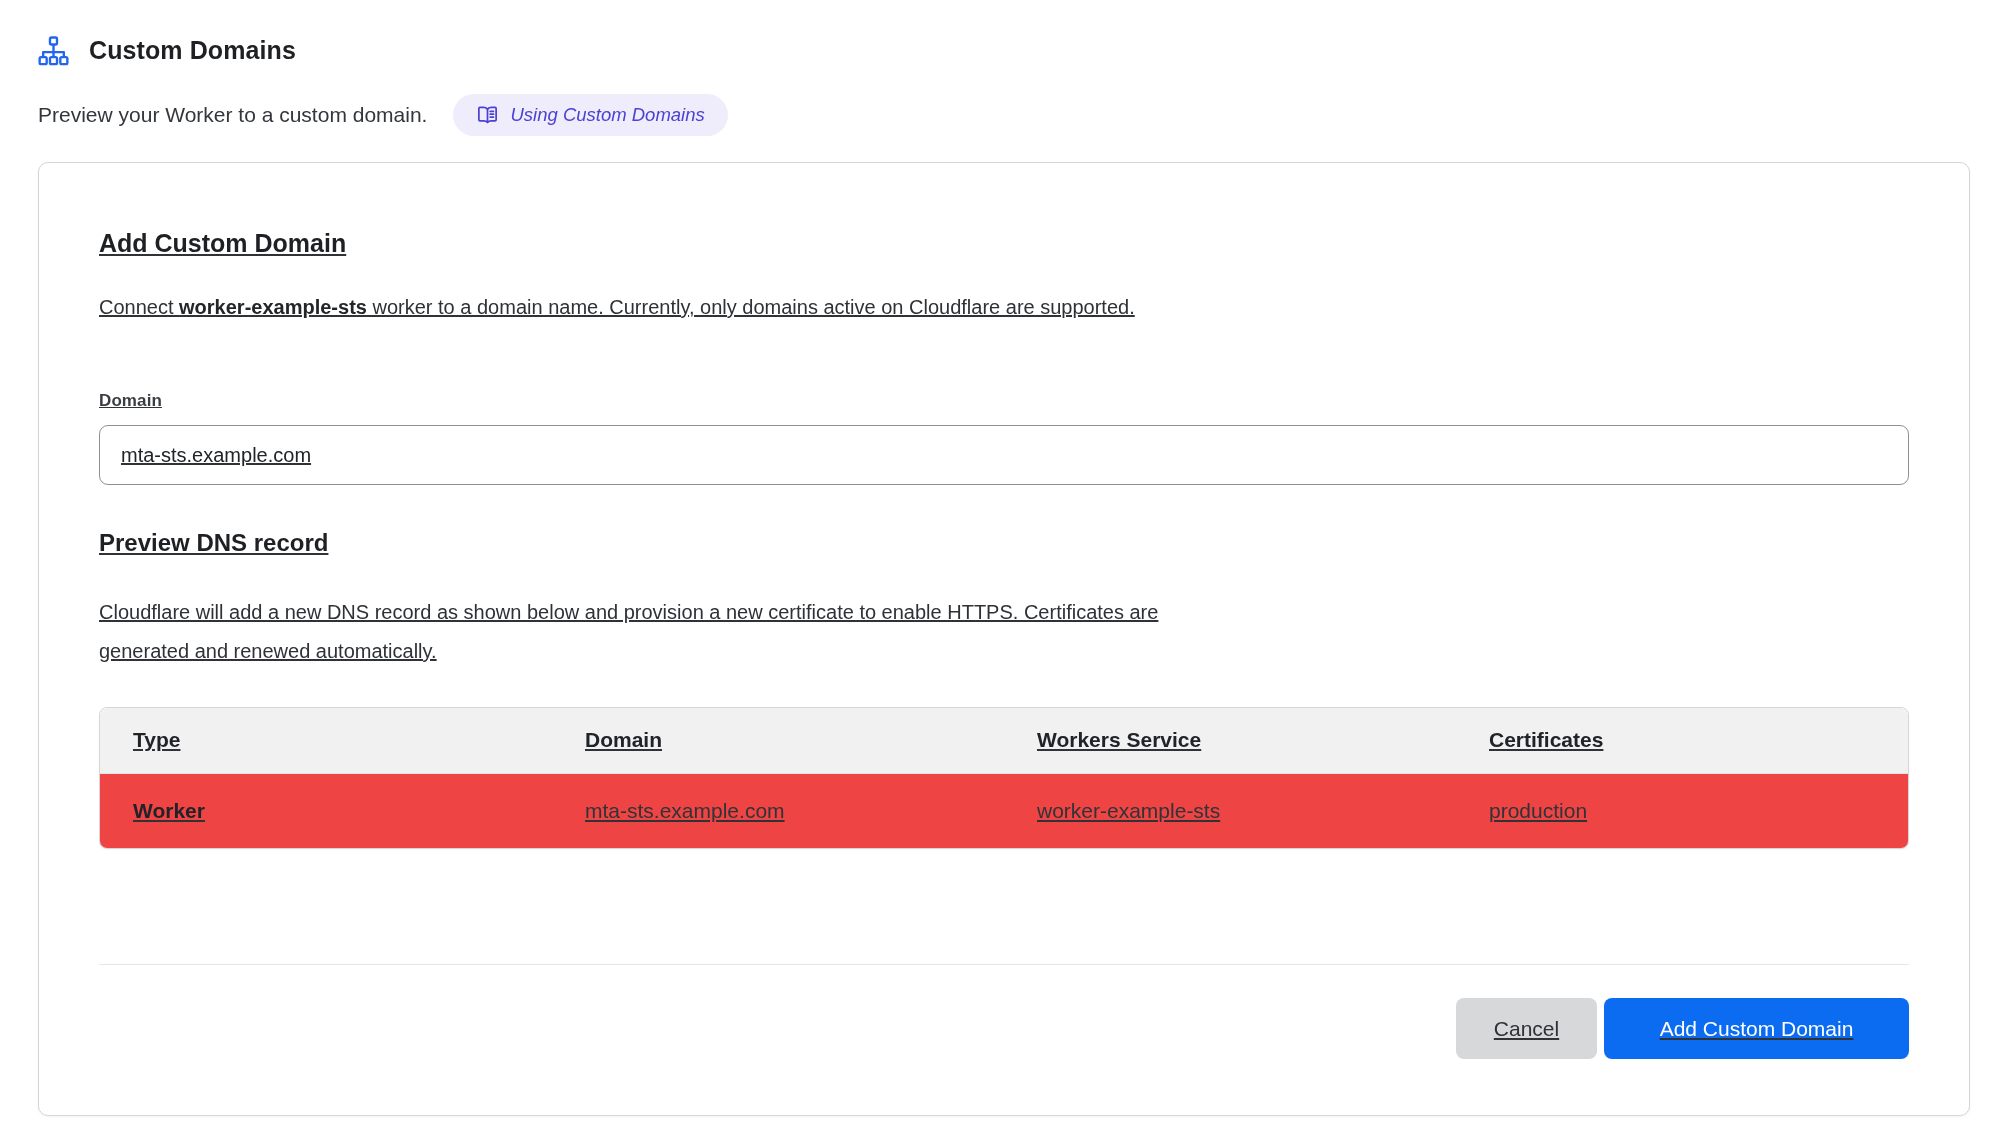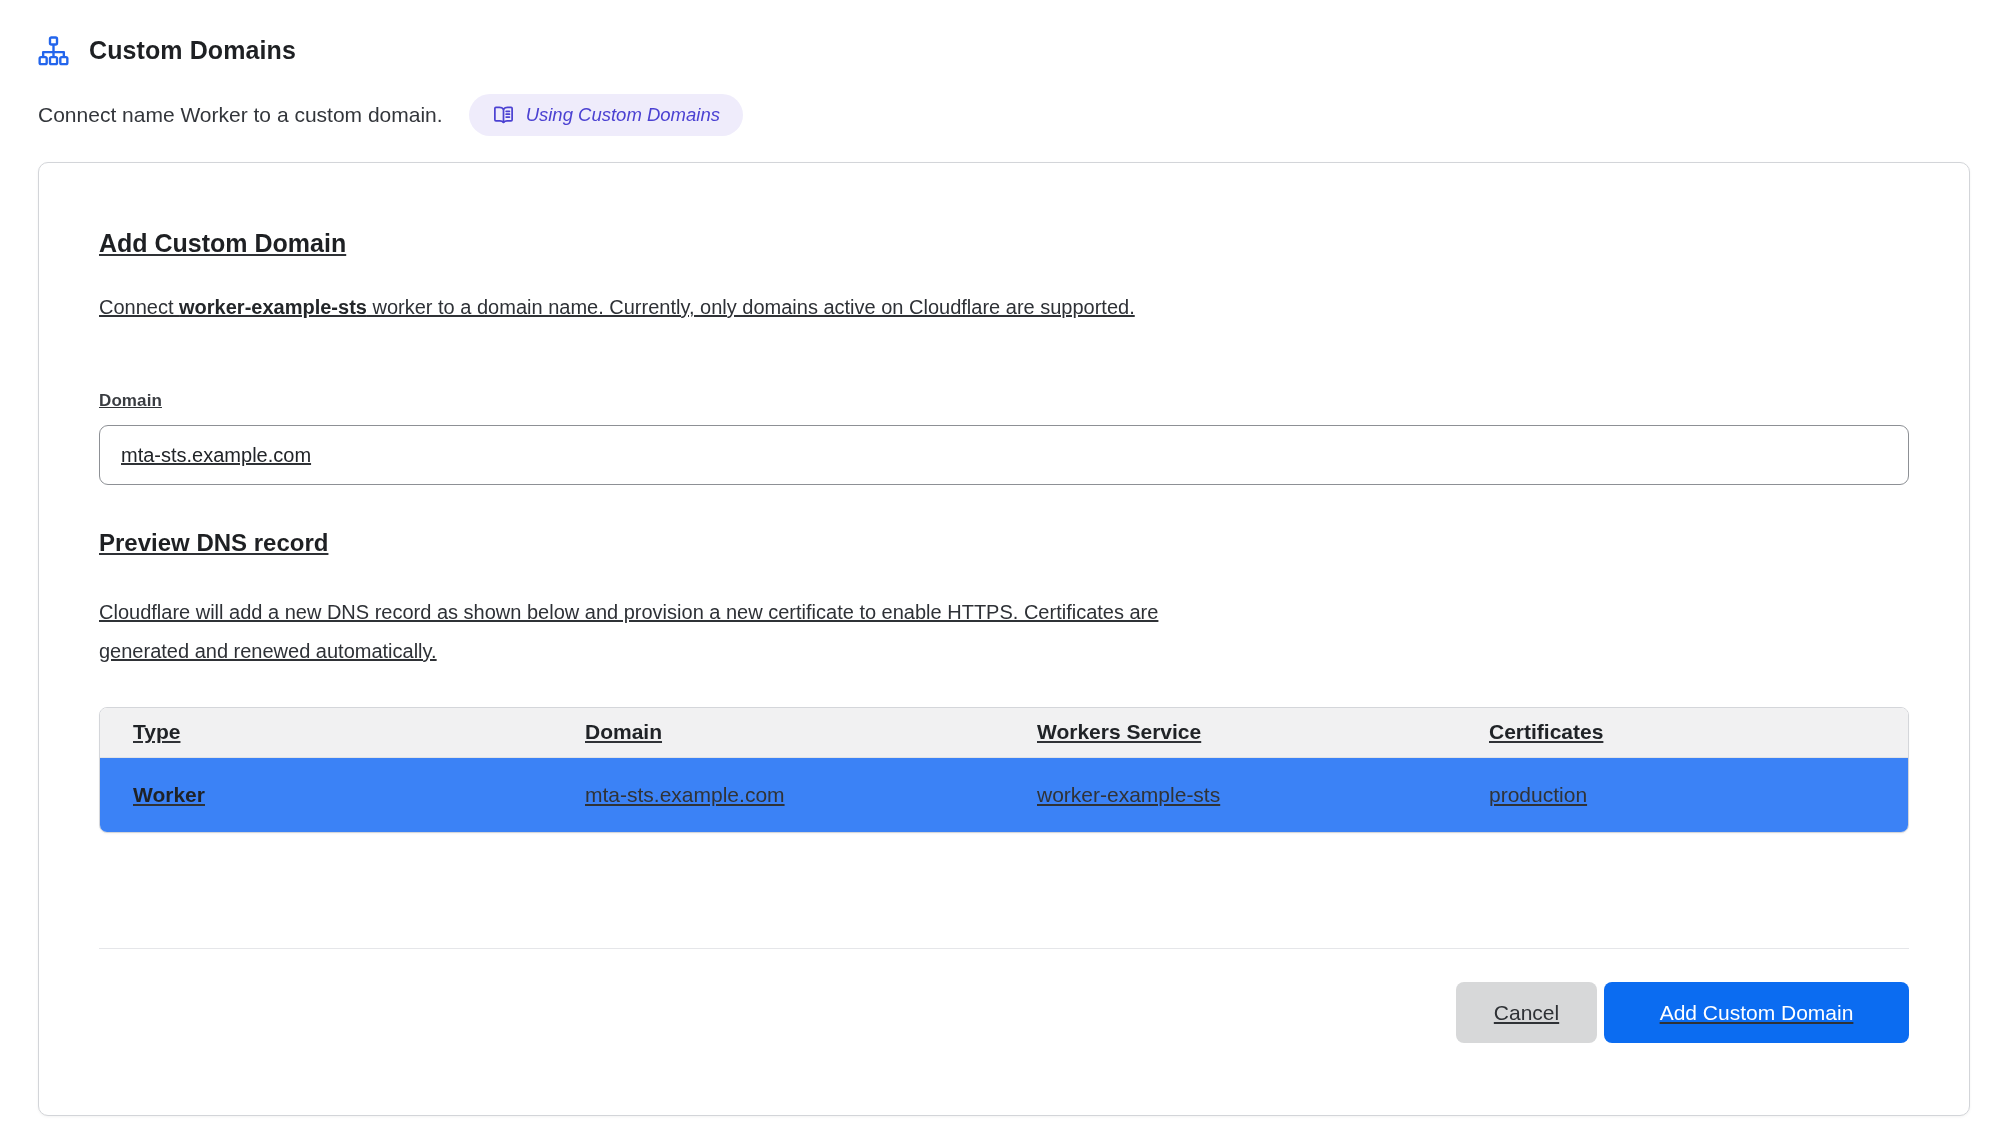--- a/index.html
+++ b/index.html
@@ -63,26 +63,26 @@
   
   .table-wrap {
     margin-top: 36px;
     border: 1px solid #d4d6da; border-radius: 8px;
     overflow: hidden;
     box-shadow: 0 1px 2px rgba(0,0,0,.04);
   }
   table { width: 100%; border-collapse: collapse; font-size: 21px; }
   thead th {
     background: var(--table-header-bg, #f1f1f2);
-    height: 49px; text-align: left; padding-left: 33px;
+    height: 65px; text-align: left; padding-left: 33px;
     font-weight: 600; color: #202327;
     border-bottom: 1px solid #e2e3e5;
     width: 25%;
   }
-  tbody td { height: 75px; padding-left: 33px; color: #303337; background: #3b82f6; }
+  tbody td { height: 75px; padding-left: 33px; color: #303337; background: #ef4444; }
   tbody td.col-type { font-weight: 700; color: #1f2226; }
 
   
   .divider { margin-top: 115px; height: 1px; background: #e5e6e9; }
   .actions { margin-top: 33px; display: flex; justify-content: flex-end; gap: 7px; }
   .btn {
     height: 61px; border: none; border-radius: 8px;
     font-size: 21px; font-family: "Liberation Sans", sans-serif;
     cursor: pointer; display: inline-flex; align-items: center; justify-content: center;
   }
@@ -99,21 +99,21 @@
       <rect x="11.6" y="1.4" width="6.8" height="6.8" rx="1.4"></rect>
       <path d="M15 8.2 V15.6 M5 20.2 V15.6 H25 V20.2 M15 15.6 V20.2"></path>
       <rect x="1.6" y="20.4" width="6.8" height="6.8" rx="1.4"></rect>
       <rect x="11.6" y="20.4" width="6.8" height="6.8" rx="1.4"></rect>
       <rect x="21.6" y="20.4" width="6.8" height="6.8" rx="1.4"></rect>
     </svg>
     <h1>Custom Domains</h1>
   </div>
 
   <div class="subtitle-row">
-    <span class="subtitle">Connect name Worker to a custom domain.</span>
+    <span class="subtitle">Preview your Worker to a custom domain.</span>
     <a class="docs-badge">
       <svg class="book-icon" viewBox="0 0 24 24" fill="none" stroke="currentColor" stroke-width="1.8" stroke-linecap="round" stroke-linejoin="round">
         <path d="M12 5.4 C10.9 4.2 9.4 3.6 7.8 3.6 H4.1 C3.5 3.6 3 4.1 3 4.7 V16.4 C3 17 3.5 17.5 4.1 17.5 H8.3 C9.8 17.5 11.1 18.1 12 19.2 C12.9 18.1 14.2 17.5 15.7 17.5 H19.9 C20.5 17.5 21 17 21 16.4 V4.7 C21 4.1 20.5 3.6 19.9 3.6 H16.2 C14.6 3.6 13.1 4.2 12 5.4 Z"></path>
         <path d="M12 5.4 V19"></path>
         <path d="M14.8 7.6 H18.2 M14.8 10.6 H18.2 M14.8 13.6 H18.2"></path>
       </svg>
       <span>Using Custom Domains</span>
     </a>
   </div>
 

